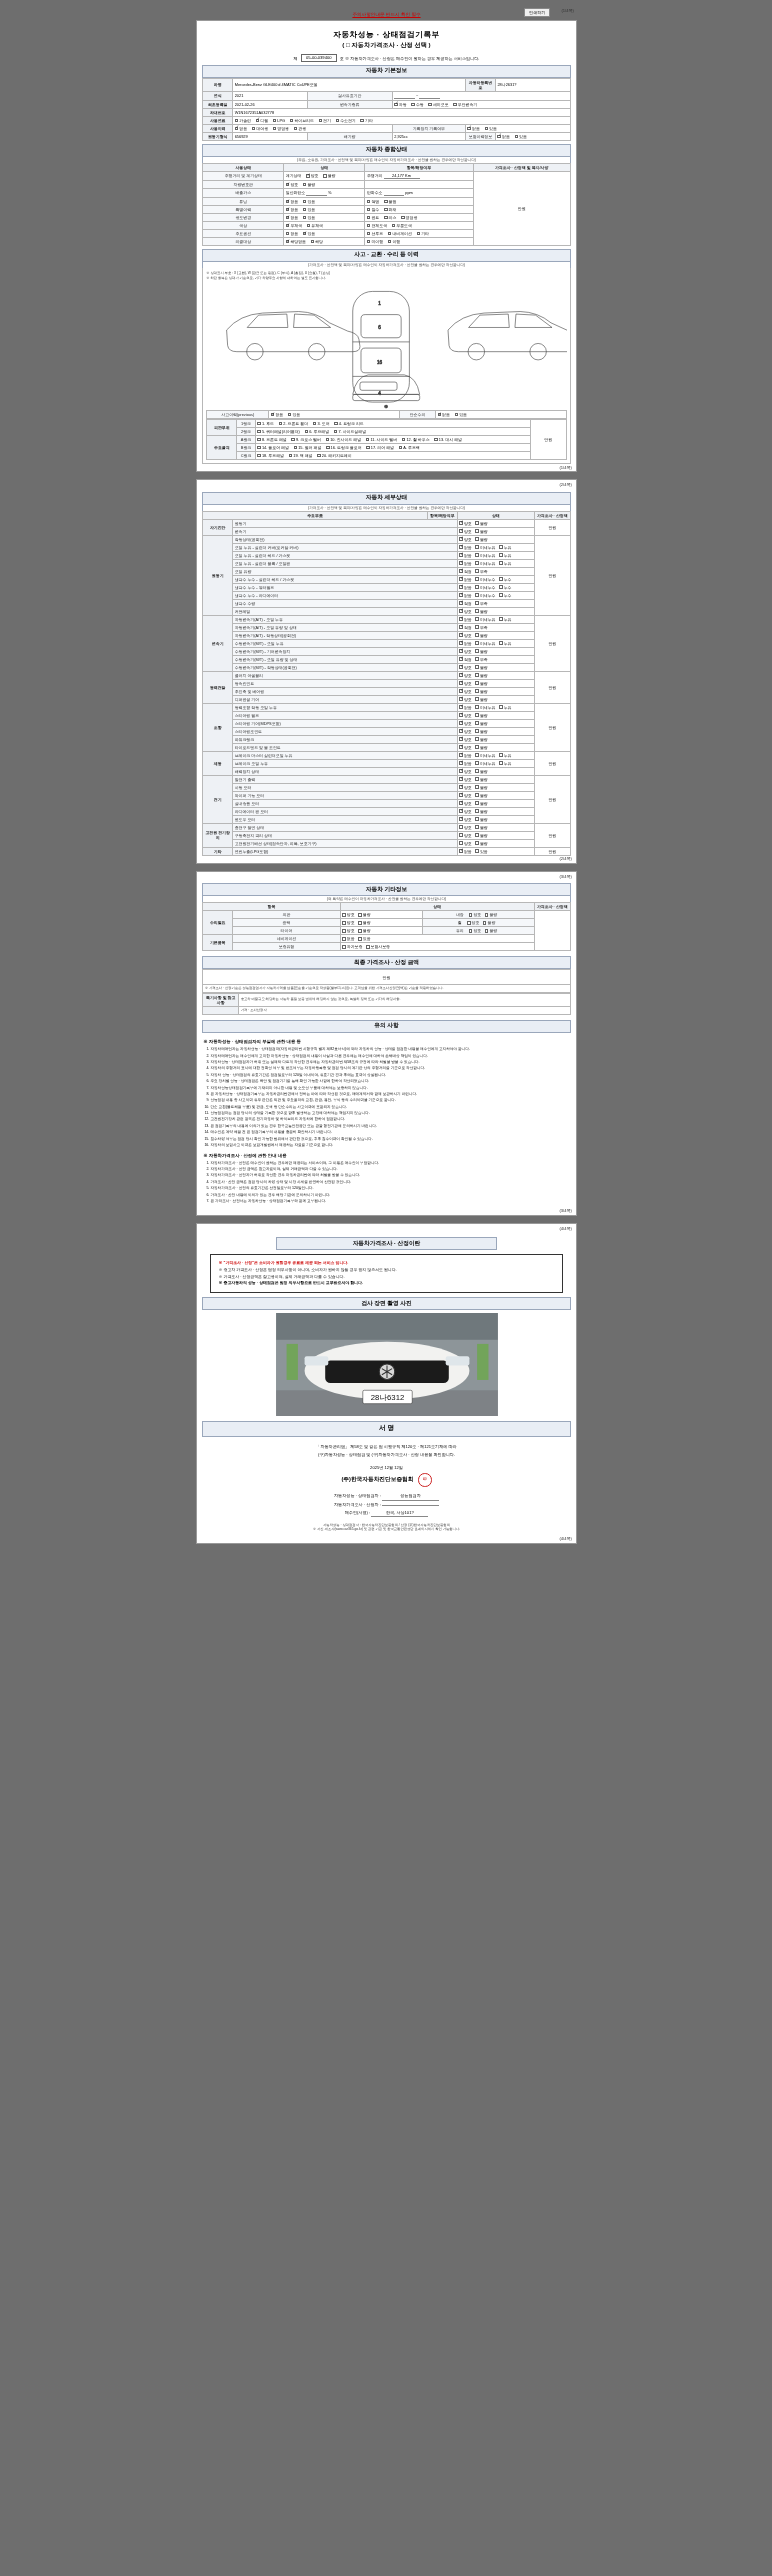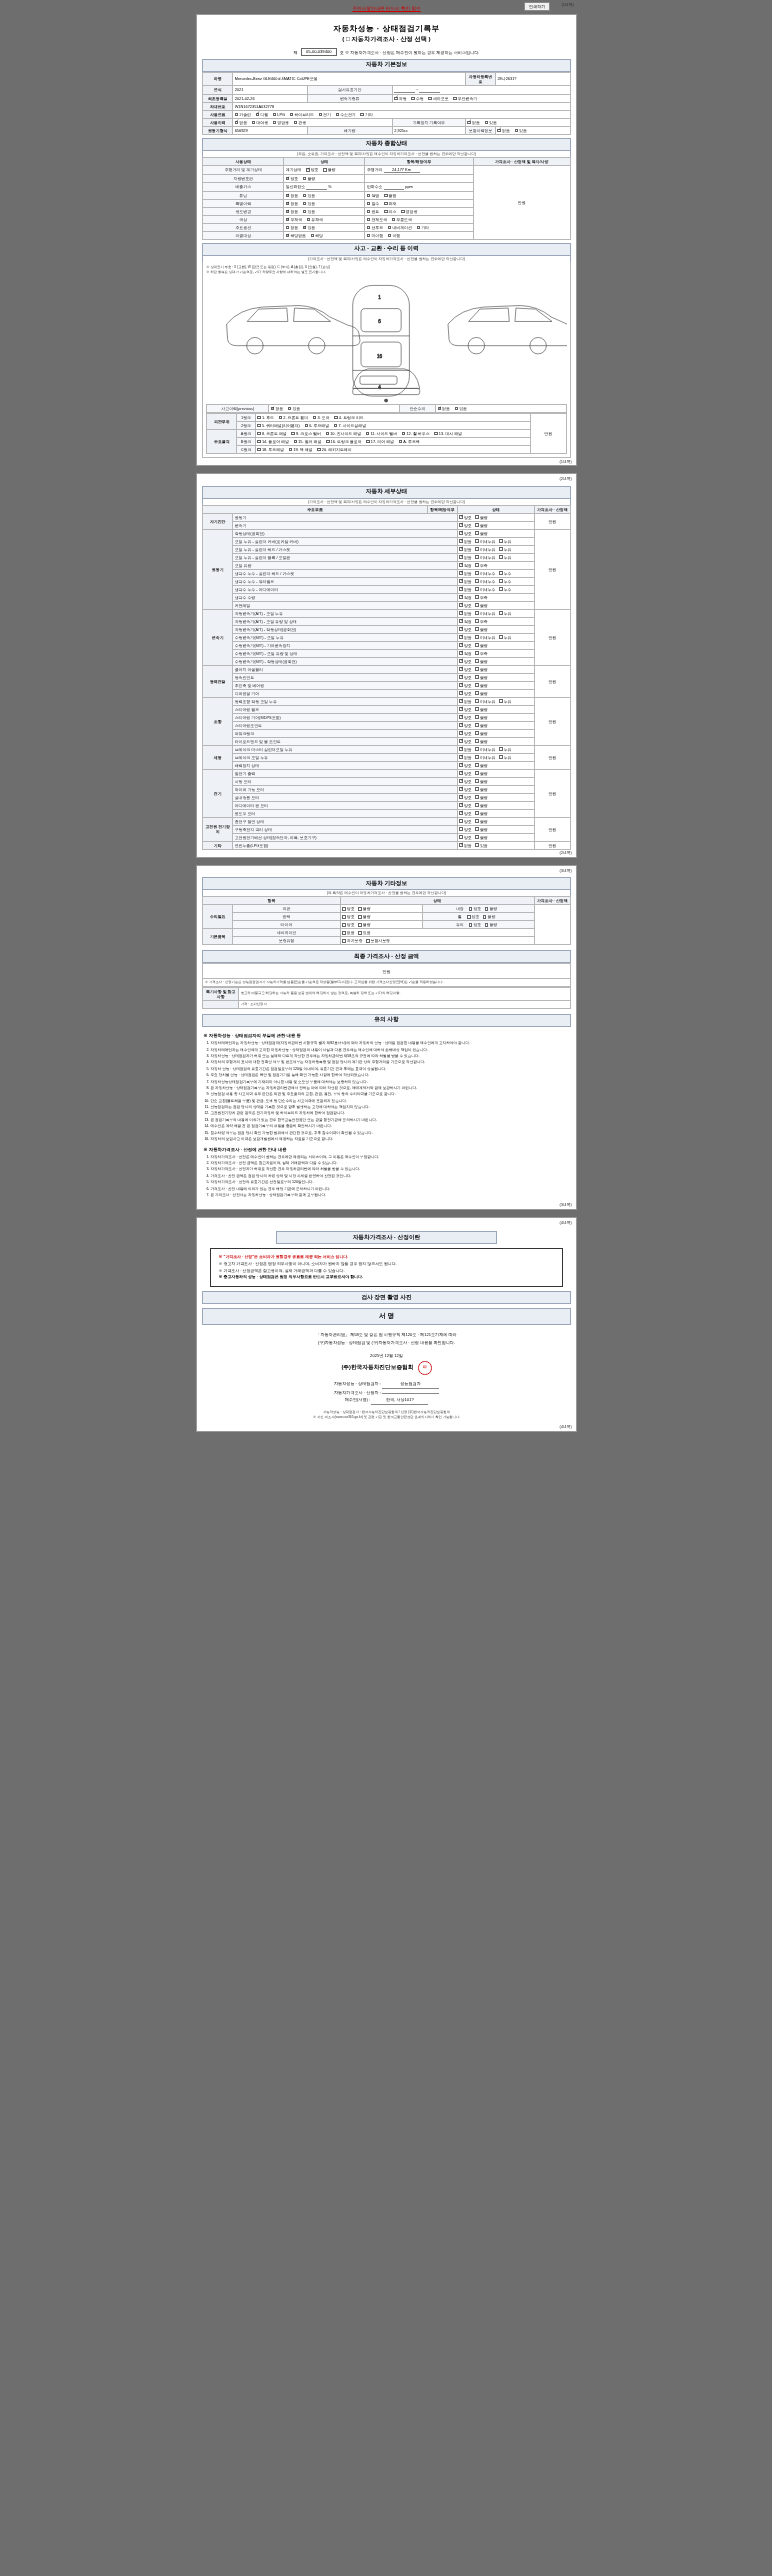--- a/index.html
+++ b/index.html
@@ -5,21 +5,21 @@
   * { box-sizing: border-box; }
   body {
     margin: 0;
     background: #6e6e6e;
     font-family: "Liberation Sans", sans-serif;
     width: 773px;
   }
   .page {
     width: 773px;
     background: #6e6e6e;
-    padding: 0;
+    padding: 6px;
   }
   .sheet {
     width: 381px;
     margin: 0 auto 7.2px auto;
     background: #ffffff;
     border: 0.5px solid #999;
     padding: 4.1px 5.2px 7.2px 5.2px;
     position: relative;
   }
   .topbar {
@@ -828,20 +828,37 @@
     <div class="corner">(4/4쪽)</div>
     <div class="sectionbar" style="margin-top:9.3px; width:60%; margin-left:auto; margin-right:auto;">자동차가격조사 · 산정이란</div>
     <div class="warnbox">
       <div class="redtxt bold">※ "가격조사 · 산정"은 소비자가 원할경우 유료로 제공 되는 서비스 입니다.</div>
       <div>※ 중고차 가격조사 · 산정은 법정 의무사항이 아니며, 소비자가 원하지 않을 경우 받지 않으셔도 됩니다.</div>
       <div>※ 가격조사 · 산정금액은 참고용이며, 실제 거래금액과 다를 수 있습니다.</div>
       <div class="bold">※ 중고자동차의 성능 · 상태점검은 법정 의무사항으로 반드시 교부받으셔야 합니다.</div>
     </div>
 
     <div class="sectionbar">검사 장면 촬영 사진</div>
+    <div class="photo">
+      <svg viewBox="0 0 430 200" width="222" height="103">
+        <rect width="430" height="200" fill="#8d9599"></rect>
+        <rect y="0" width="430" height="52" fill="#6f787c"></rect>
+        <rect y="150" width="430" height="50" fill="#7e8286"></rect>
+        <ellipse cx="215" cy="112" rx="160" ry="56" fill="#f2f2f0"></ellipse>
+        <rect x="95" y="92" width="240" height="44" rx="10" fill="#1b1b1b"></rect>
+        <circle cx="215" cy="114" r="15" fill="#d8d8d8" stroke="#333" stroke-width="2"></circle>
+        <path d="M215 102 l0 24 M205 120 l20 -12 M225 120 l-20 -12" stroke="#333" stroke-width="2" fill="none"></path>
+        <rect x="55" y="84" width="46" height="18" rx="4" fill="#dfe6ea"></rect>
+        <rect x="329" y="84" width="46" height="18" rx="4" fill="#dfe6ea"></rect>
+        <rect x="168" y="150" width="96" height="26" rx="3" fill="#ffffff" stroke="#222"></rect>
+        <text x="216" y="169" font-size="15" text-anchor="middle" fill="#111" font-family="Liberation Sans">28나6312</text>
+        <rect x="20" y="60" width="22" height="70" fill="#6ca84a" opacity="0.8"></rect>
+        <rect x="390" y="60" width="22" height="70" fill="#6ca84a" opacity="0.8"></rect>
+      </svg>
+    </div>
 
     <div class="bigsignbar">서 명</div>
     <div class="signwrap">
       <div>「자동차관리법」 제58조 및 같은 법 시행규칙 제120조 · 제121조기재에 따라</div>
       <div>(구)자동차성능 · 상태점검 및 (구)자동차가격조사 · 산정 내용을 확인합니다.</div>
       <div style="margin-top:5.2px">2025년 12월 12일</div>
       <div class="bold" style="margin-top:2.1px; font-size:5.7px;">
         <span>(주)한국자동차진단보증협회</span>
         <span class="stamp">印</span>
       </div>

